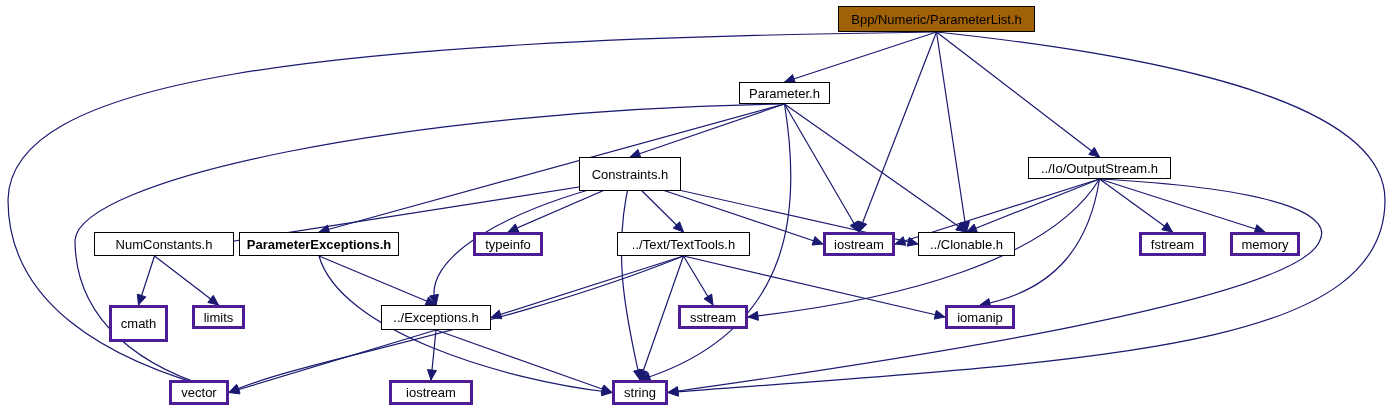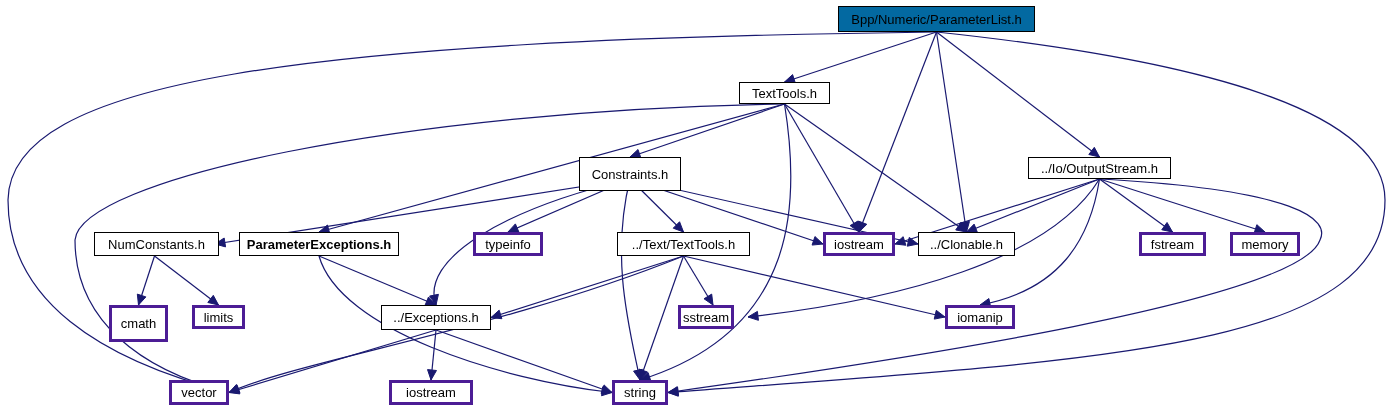--- a/index.html
+++ b/index.html
@@ -4,21 +4,21 @@
 <style>
   html, body { margin: 0; padding: 0; background: #ffffff; }
   body { width: 1393px; height: 411px; position: relative; overflow: hidden; font-family: "Liberation Sans", sans-serif; }
   svg#graph { position: absolute; left: 0; top: 0; }
   .edge { fill: none; stroke: #191970; stroke-width: 1.2; }
   .arrow { fill: #191970; stroke: #191970; }
   .node { position: absolute; box-sizing: border-box; background: #ffffff; font-size: 13px; color: #000;
           display: flex; align-items: center; justify-content: center; white-space: nowrap; }
   .node.local { border: 1px solid #000; cursor: pointer; }
   .node.system { border: 3px solid #4c1d95; }
-  .node.root { border: 1px solid #000; background: #0369a1; }
+  .node.root { border: 1px solid #000; background: #a16207; }
 </style>
 </head>
 <body>
 
 <svg id="graph" width="1393" height="411">
     <path d="M936.5,32 L784.5,82" class="edge"></path>
     <polygon points="784.5,82 792.5931200078176,74.60058052688848 795.4053976981579,83.14991349457748" class="arrow"></polygon>
     <path d="M936.5,32 L859,232" class="edge"></path>
     <polygon points="859,232 858.4172328480572,221.04964007684603 866.8092034321533,224.30153640294074" class="arrow"></polygon>
     <path d="M936.5,32 L966.5,232" class="edge"></path>
@@ -89,31 +89,31 @@
     <polygon points="229,392.5 236.43686929688235,384.44127956428014 239.96361884109066,392.72149922636805" class="arrow"></polygon>
     <path d="M436,330 L229,392.5" class="edge"></path>
     <polygon points="229,392.5 237.27245726597516,385.30163554808354 239.87385669550105,393.91747683074783" class="arrow"></polygon>
     <path d="M436,330 L431,380" class="edge"></path>
     <polygon points="431,380 427.51735720422715,369.60186559247035 436.4726930038651,370.4973881861119" class="arrow"></polygon>
     <path d="M436,330 L612,392.5" class="edge"></path>
     <polygon points="612,392.5 601.0706591598031,393.3941525590202 604.0824227665902,384.9130394258972" class="arrow"></polygon>
   </svg>
 
 <div class="node root" id="n-root" style="left:838px;top:6px;width:197px;height:26px;">Bpp/Numeric/ParameterList.h</div>
-<div class="node local" id="n-parameter" style="left:739px;top:82px;width:91px;height:22px;">TextTools.h</div>
+<div class="node local" id="n-parameter" style="left:739px;top:82px;width:91px;height:22px;">Parameter.h</div>
 <div class="node local" id="n-constraints" style="left:579px;top:157px;width:102px;height:34px;">Constraints.h</div>
 <div class="node local" id="n-outputstream" style="left:1028px;top:157px;width:143px;height:22px;">../Io/OutputStream.h</div>
-<div class="node local" id="n-numconstants" style="left:94px;top:232px;width:125px;height:24px;">NumConstants.h</div>
+<div class="node local" id="n-numconstants" style="left:94px;top:232px;width:140px;height:24px;">NumConstants.h</div>
 <div class="node local" id="n-paramexceptions" style="left:239px;top:232px;width:160px;height:24px;font-weight:bold;">ParameterExceptions.h</div>
 <div class="node system" id="n-typeinfo" style="left:473px;top:232px;width:70px;height:24px;">typeinfo</div>
 <div class="node local" id="n-texttools" style="left:617px;top:232px;width:133px;height:24px;">../Text/TextTools.h</div>
 <div class="node system" id="n-iostream" style="left:823px;top:232px;width:72px;height:24px;">iostream</div>
 <div class="node local" id="n-clonable" style="left:918px;top:232px;width:97px;height:24px;">../Clonable.h</div>
 <div class="node system" id="n-fstream" style="left:1139px;top:232px;width:67px;height:24px;">fstream</div>
 <div class="node system" id="n-memory" style="left:1230px;top:232px;width:70px;height:24px;">memory</div>
 <div class="node system" id="n-cmath" style="left:109px;top:305px;width:59px;height:37px;">cmath</div>
 <div class="node system" id="n-limits" style="left:192px;top:305px;width:53px;height:24px;">limits</div>
 <div class="node local" id="n-exceptions" style="left:381px;top:305px;width:110px;height:25px;">../Exceptions.h</div>
-<div class="node system" id="n-sstream" style="left:678px;top:305px;width:56px;height:24px;">sstream</div>
+<div class="node system" id="n-sstream" style="left:678px;top:305px;width:70px;height:24px;">sstream</div>
 <div class="node system" id="n-iomanip" style="left:945px;top:305px;width:70px;height:24px;">iomanip</div>
 <div class="node system" id="n-vector" style="left:169px;top:380px;width:60px;height:25px;">vector</div>
 <div class="node system" id="n-stdexcept" style="left:389px;top:380px;width:84px;height:25px;">iostream</div>
 <div class="node system" id="n-string" style="left:612px;top:380px;width:56px;height:25px;">string</div>
 
 </body></html>

